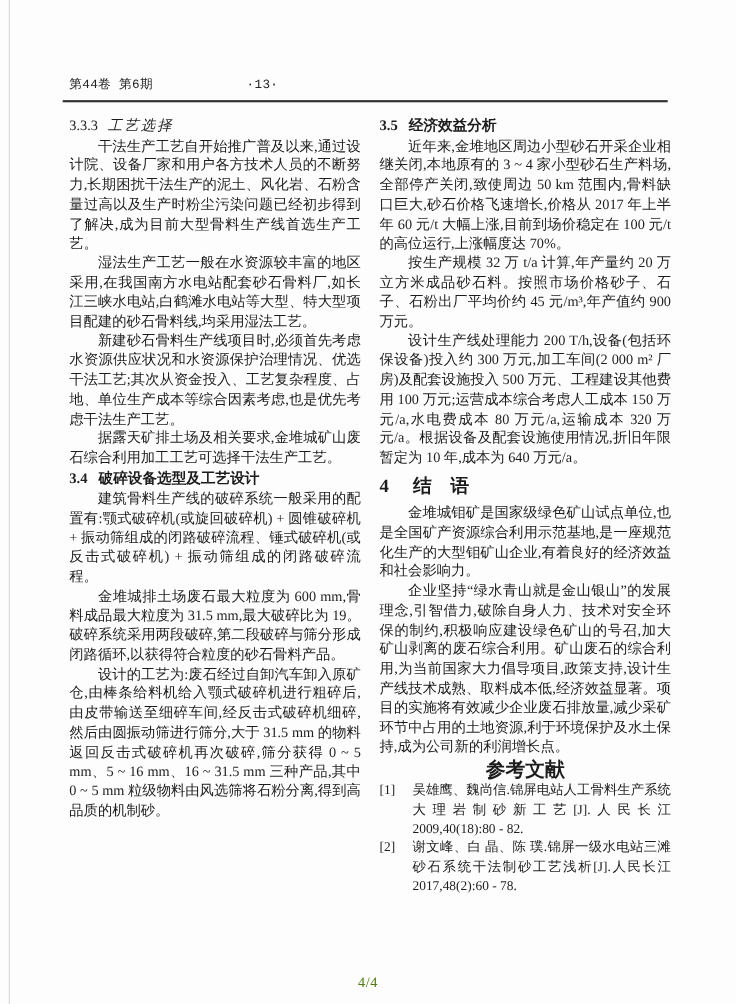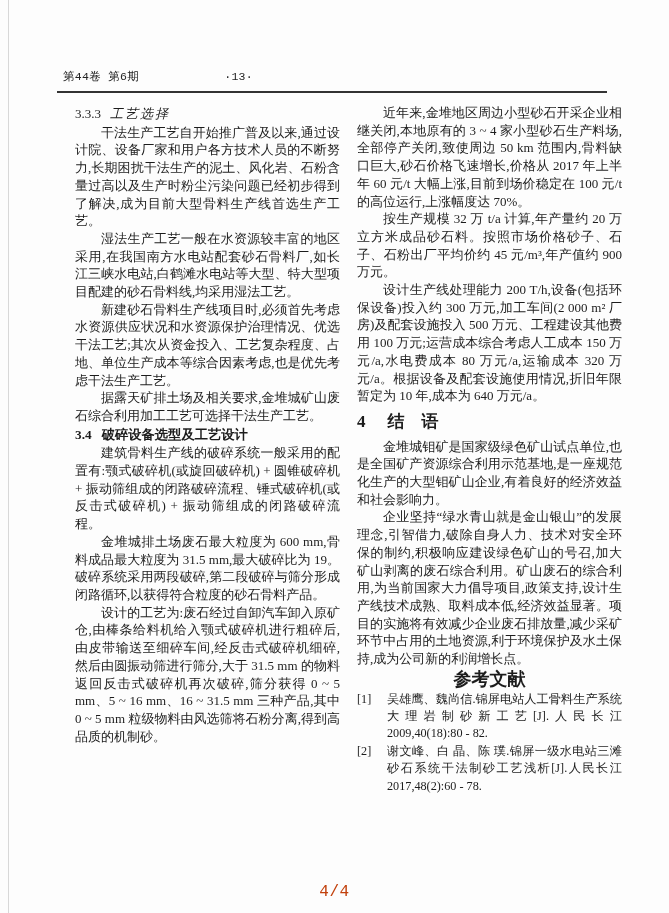--- a/index.html
+++ b/index.html
@@ -18,21 +18,21 @@
     font-family:Liberation Mono, monospace;
   }
   .header .h-left{width:130px;text-align:left;white-space:nowrap;}
   .header .h-center{flex:1;text-align:center;white-space:nowrap;}
   .header .h-right{width:60px;text-align:right;white-space:nowrap;}
   .header-rule{
     position:absolute;top:91px;left:57px;width:550px;height:1.5px;background:#333;
   }
   .columns{
     position:absolute;top:104px;left:63px;width:547px;height:716px;
-    display:flex;gap:17px;overflow:hidden;margin-left:12px;
+    display:flex;gap:17px;overflow:hidden;
   }
   .col{
     width:265px;font-size:13px;line-height:17.7px;text-align:justify;
   }
   .col p{margin:0;text-indent:2em;}
   .h3kai{margin:1px 0;font-size:13px;}
   .h3kai .num{font-style:normal;margin-right:9px;}
   .h3kai .ttl{font-style:italic;letter-spacing:2px;font-weight:500;}
   .h2sec{
     margin:1px 0;font-size:13.3px;font-weight:700;
@@ -48,22 +48,22 @@
     text-align:center;font-weight:700;font-size:18px;margin:3px 0 2px;
     font-family:"Liberation Sans","DejaVu Sans",sans-serif;text-indent:0;
   }
   .ref{
     position:relative;padding-left:30px;font-size:12.2px;line-height:17.4px;
     text-align:justify;margin:0;
   }
   .ref .lab{position:absolute;left:0;top:0;}
   .page-indicator{
     position:absolute;bottom:12px;left:0;right:0;text-align:center;
-    font-family:Liberation Mono, monospace;
-    font-size:16px;color:#c2410c;letter-spacing:.5px;
+    font-family:Liberation Serif, serif;
+    font-size:13px;color:#4d7c0f;letter-spacing:.5px;
   }
 </style>
 </head>
 <body>
 
 <div class="page-edge"></div>
 
 <div class="header">
   <span class="h-left">第44卷 第6期</span>
   <span class="h-right">·13·</span>
@@ -82,20 +82,23 @@
     <p>据露天矿排土场及相关要求,金堆城矿山废石综合利用加工工艺可选择干法生产工艺。</p>
     <div class="h2sec">
       <span class="num">3.4</span><span>破碎设备选型及工艺设计</span>
     </div>
     <p>建筑骨料生产线的破碎系统一般采用的配置有:颚式破碎机(或旋回破碎机) + 圆锥破碎机 + 振动筛组成的闭路破碎流程、锤式破碎机(或反击式破碎机) + 振动筛组成的闭路破碎流程。</p>
     <p>金堆城排土场废石最大粒度为 600 mm,骨料成品最大粒度为 31.5 mm,最大破碎比为 19。破碎系统采用两段破碎,第二段破碎与筛分形成闭路循环,以获得符合粒度的砂石骨料产品。</p>
     <p>设计的工艺为:废石经过自卸汽车卸入原矿仓,由棒条给料机给入颚式破碎机进行粗碎后,由皮带输送至细碎车间,经反击式破碎机细碎,然后由圆振动筛进行筛分,大于 31.5 mm 的物料返回反击式破碎机再次破碎,筛分获得 0 ~ 5 mm、5 ~ 16 mm、16 ~ 31.5 mm 三种产品,其中 0 ~ 5 mm 粒级物料由风选筛将石粉分离,得到高品质的机制砂。</p>
   </div>
 
   <div class="col">
+    <div class="h2sec">
+      <span class="num">3.5</span><span>经济效益分析</span>
+    </div>
     <p>近年来,金堆地区周边小型砂石开采企业相继关闭,本地原有的 3 ~ 4 家小型砂石生产料场,全部停产关闭,致使周边 50 km 范围内,骨料缺口巨大,砂石价格飞速增长,价格从 2017 年上半年 60 元/t 大幅上涨,目前到场价稳定在 100 元/t 的高位运行,上涨幅度达 70%。</p>
     <p>按生产规模 32 万 t/a 计算,年产量约 20 万立方米成品砂石料。按照市场价格砂子、石子、石粉出厂平均价约 45 元/m³,年产值约 900 万元。</p>
     <p>设计生产线处理能力 200 T/h,设备(包括环保设备)投入约 300 万元,加工车间(2 000 m² 厂房)及配套设施投入 500 万元、工程建设其他费用 100 万元;运营成本综合考虑人工成本 150 万元/a,水电费成本 80 万元/a,运输成本 320 万元/a。根据设备及配套设施使用情况,折旧年限暂定为 10 年,成本为 640 万元/a。</p>
     <div class="h1sec">
       <span class="num">4</span><span>结　语</span>
     </div>
     <p>金堆城钼矿是国家级绿色矿山试点单位,也是全国矿产资源综合利用示范基地,是一座规范化生产的大型钼矿山企业,有着良好的经济效益和社会影响力。</p>
     <p>企业坚持“绿水青山就是金山银山”的发展理念,引智借力,破除自身人力、技术对安全环保的制约,积极响应建设绿色矿山的号召,加大矿山剥离的废石综合利用。矿山废石的综合利用,为当前国家大力倡导项目,政策支持,设计生产线技术成熟、取料成本低,经济效益显著。项目的实施将有效减少企业废石排放量,减少采矿环节中占用的土地资源,利于环境保护及水土保持,成为公司新的利润增长点。</p>
     <div class="refhead">参考文献</div>
     <div class="ref">

